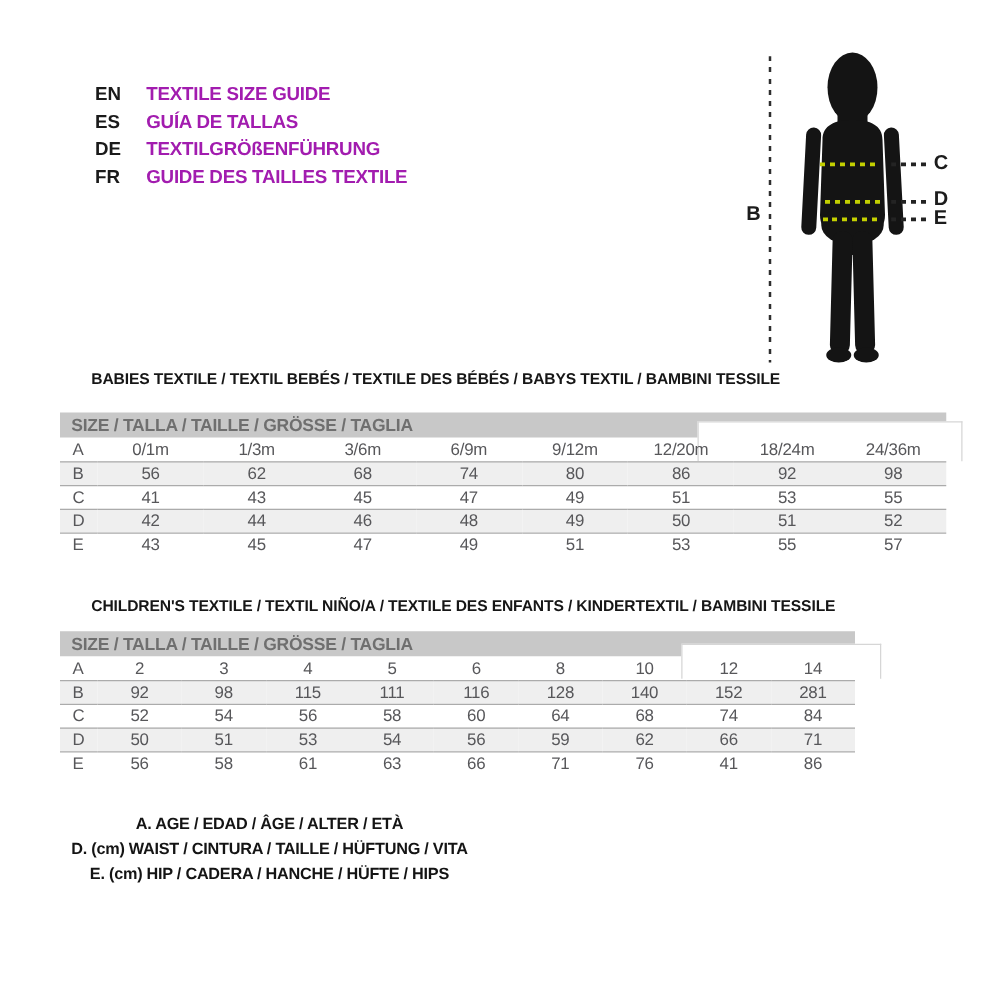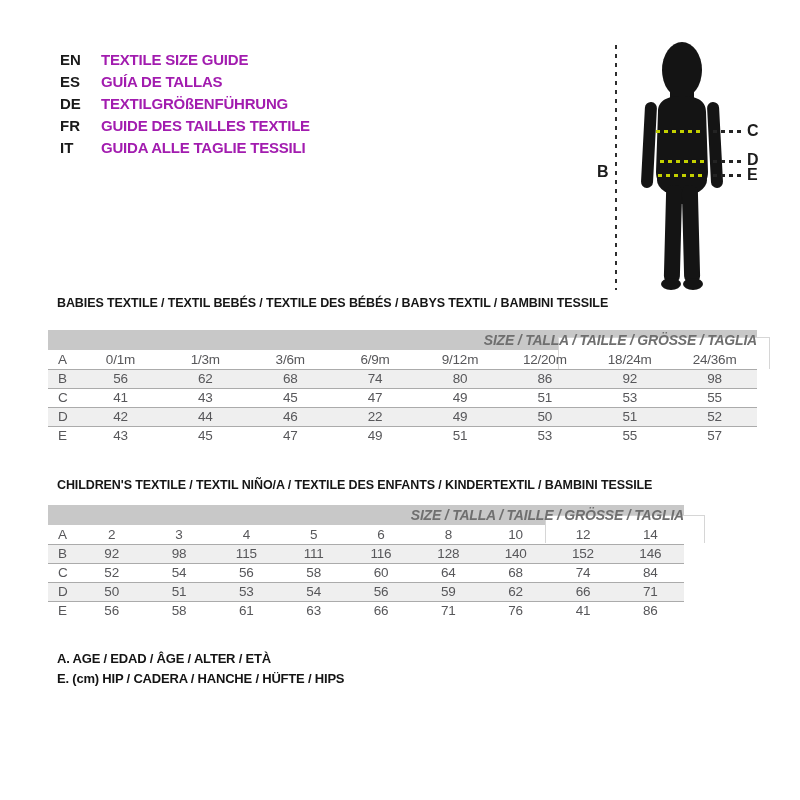--- a/index.html
+++ b/index.html
@@ -3,59 +3,59 @@
 <meta charset="utf-8">
 <style>
   * { box-sizing: border-box; }
   html,body { margin:0; padding:0; }
   body {
     width:800px; height:800px; position:relative; background:#ffffff;
     font-family:"Liberation Sans", sans-serif; color:#222; overflow:hidden;
   }
 
   
-  .langs { position:absolute; left:60px; top:48px; list-style:none; margin:0; padding:0; }
+  .langs { position:absolute; left:60px; top:48px; list-style:none; margin:16px; padding:0; }
   .langs li { display:flex; height:22px; align-items:center; }
   .lcode { width:41px; font-weight:700; font-size:15px; color:#1a1a1a; }
   .llabel { font-weight:700; font-size:15px; letter-spacing:-0.2px; color:#a21caf; }
 
   
   .fig { position:absolute; left:0; top:0; }
   .vdash {
     position:absolute; left:615px; top:45px; width:2px; height:245px;
     background:repeating-linear-gradient(to bottom,#2e2e2e 0 4px,transparent 4px 9px);
   }
   .sil { position:absolute; left:622px; top:40px; width:120px; height:255px; }
   .hdash { position:absolute; height:3px; }
   .hdash.accent { background:repeating-linear-gradient(to right,#c3d000 0 4px,transparent 4px 8px); }
   .hdash.dark   { background:repeating-linear-gradient(to right,#232323 0 4px,transparent 4px 8px); }
   .fig-label { position:absolute; font-size:16px; font-weight:600; color:#1c1c1c; line-height:16px; }
 
   
-  .sec-heading { position:absolute; left:57px; font-size:12.5px; font-weight:700; letter-spacing:-0.1px; color:#161616; white-space:nowrap; }
+  .sec-heading { position:absolute; left:73px; font-size:12.5px; font-weight:700; letter-spacing:-0.1px; color:#161616; white-space:nowrap; }
 
   .twrap { position:absolute; left:48px; }
   .bar-bg { position:absolute; left:0; top:0; right:0; height:20px; background:#c8c8c8; }
   .patch { position:absolute; background:#ffffff; border:1px solid #d6d6d6; border-bottom:none; }
 
   table.size-table { border-collapse:collapse; table-layout:fixed; width:100%; position:relative; }
   table.size-table th {
-    height:20px; text-align:right; padding:0 0 0 9px;
-    font-size:14px; font-weight:700; color:#6f6f6f; letter-spacing:-0.2px; white-space:nowrap;font-style:italic;
+    height:20px; text-align:left; padding:0 0 0 9px;
+    font-size:14px; font-weight:700; color:#6f6f6f; letter-spacing:-0.2px; white-space:nowrap;
   }
   table.size-table td {
     height:19px; padding:0; text-align:center;
     font-size:13.5px; font-weight:400; color:#57575a; letter-spacing:-0.2px; white-space:nowrap;
   }
   table.size-table td.rl { text-align:left; padding-left:10px; }
   table.size-table tbody tr:nth-child(even) td { background:#efefef; }
   table.size-table tbody tr + tr td { border-top:1px solid #ababab; }
 
   
-  .legend { position:absolute; left:57px; top:651px; list-style:none; margin:0; padding:0; }
+  .legend { position:absolute; left:57px; top:651px; list-style:none; margin:0; padding:0;text-align:center; }
   .legend li { height:20px; font-size:13px; font-weight:700; letter-spacing:-0.2px; color:#141414; }
 </style>
 </head>
 <body>
 
 <ul class="langs">
     <li>
       <span class="lcode">EN</span>
       <span class="llabel">TEXTILE SIZE GUIDE</span>
     </li>
@@ -63,24 +63,20 @@
       <span class="lcode">ES</span>
       <span class="llabel">GUÍA DE TALLAS</span>
     </li>
     <li>
       <span class="lcode">DE</span>
       <span class="llabel">TEXTILGRÖßENFÜHRUNG</span>
     </li>
     <li>
       <span class="lcode">FR</span>
       <span class="llabel">GUIDE DES TAILLES TEXTILE</span>
-    </li>
-    <li>
-      <span class="lcode">IT</span>
-      <span class="llabel">GUIDA ALLE TAGLIE TESSILI</span>
     </li>
   </ul>
 
 <div class="fig">
   <div class="vdash"></div>
   <div class="fig-label" style="left:597px; top:164px;">B</div>
 
   <svg class="sil" viewBox="0 0 120 255" aria-hidden="true">
     <g fill="#141414">
       <ellipse cx="60" cy="30" rx="20" ry="28"></ellipse>
@@ -163,21 +159,21 @@
           <td>49</td>
           <td>51</td>
           <td>53</td>
           <td>55</td>
         </tr>
         <tr>
           <td class="rl">D</td>
           <td>42</td>
           <td>44</td>
           <td>46</td>
-          <td>22</td>
+          <td>48</td>
           <td>49</td>
           <td>50</td>
           <td>51</td>
           <td>52</td>
         </tr>
         <tr>
           <td class="rl">E</td>
           <td>43</td>
           <td>45</td>
           <td>47</td>
@@ -229,21 +225,21 @@
         <tr>
           <td class="rl">B</td>
           <td>92</td>
           <td>98</td>
           <td>115</td>
           <td>111</td>
           <td>116</td>
           <td>128</td>
           <td>140</td>
           <td>152</td>
-          <td>146</td>
+          <td>281</td>
         </tr>
         <tr>
           <td class="rl">C</td>
           <td>52</td>
           <td>54</td>
           <td>56</td>
           <td>58</td>
           <td>60</td>
           <td>64</td>
           <td>68</td>
@@ -273,14 +269,15 @@
           <td>76</td>
           <td>41</td>
           <td>86</td>
         </tr>
       </tbody>
   </table>
 </div>
 
 <ul class="legend">
     <li>A. AGE / EDAD / ÂGE / ALTER / ETÀ</li>
+    <li>D. (cm) WAIST / CINTURA / TAILLE / HÜFTUNG / VITA</li>
     <li>E. (cm) HIP / CADERA / HANCHE / HÜFTE / HIPS</li>
   </ul>
 
 </body></html>

